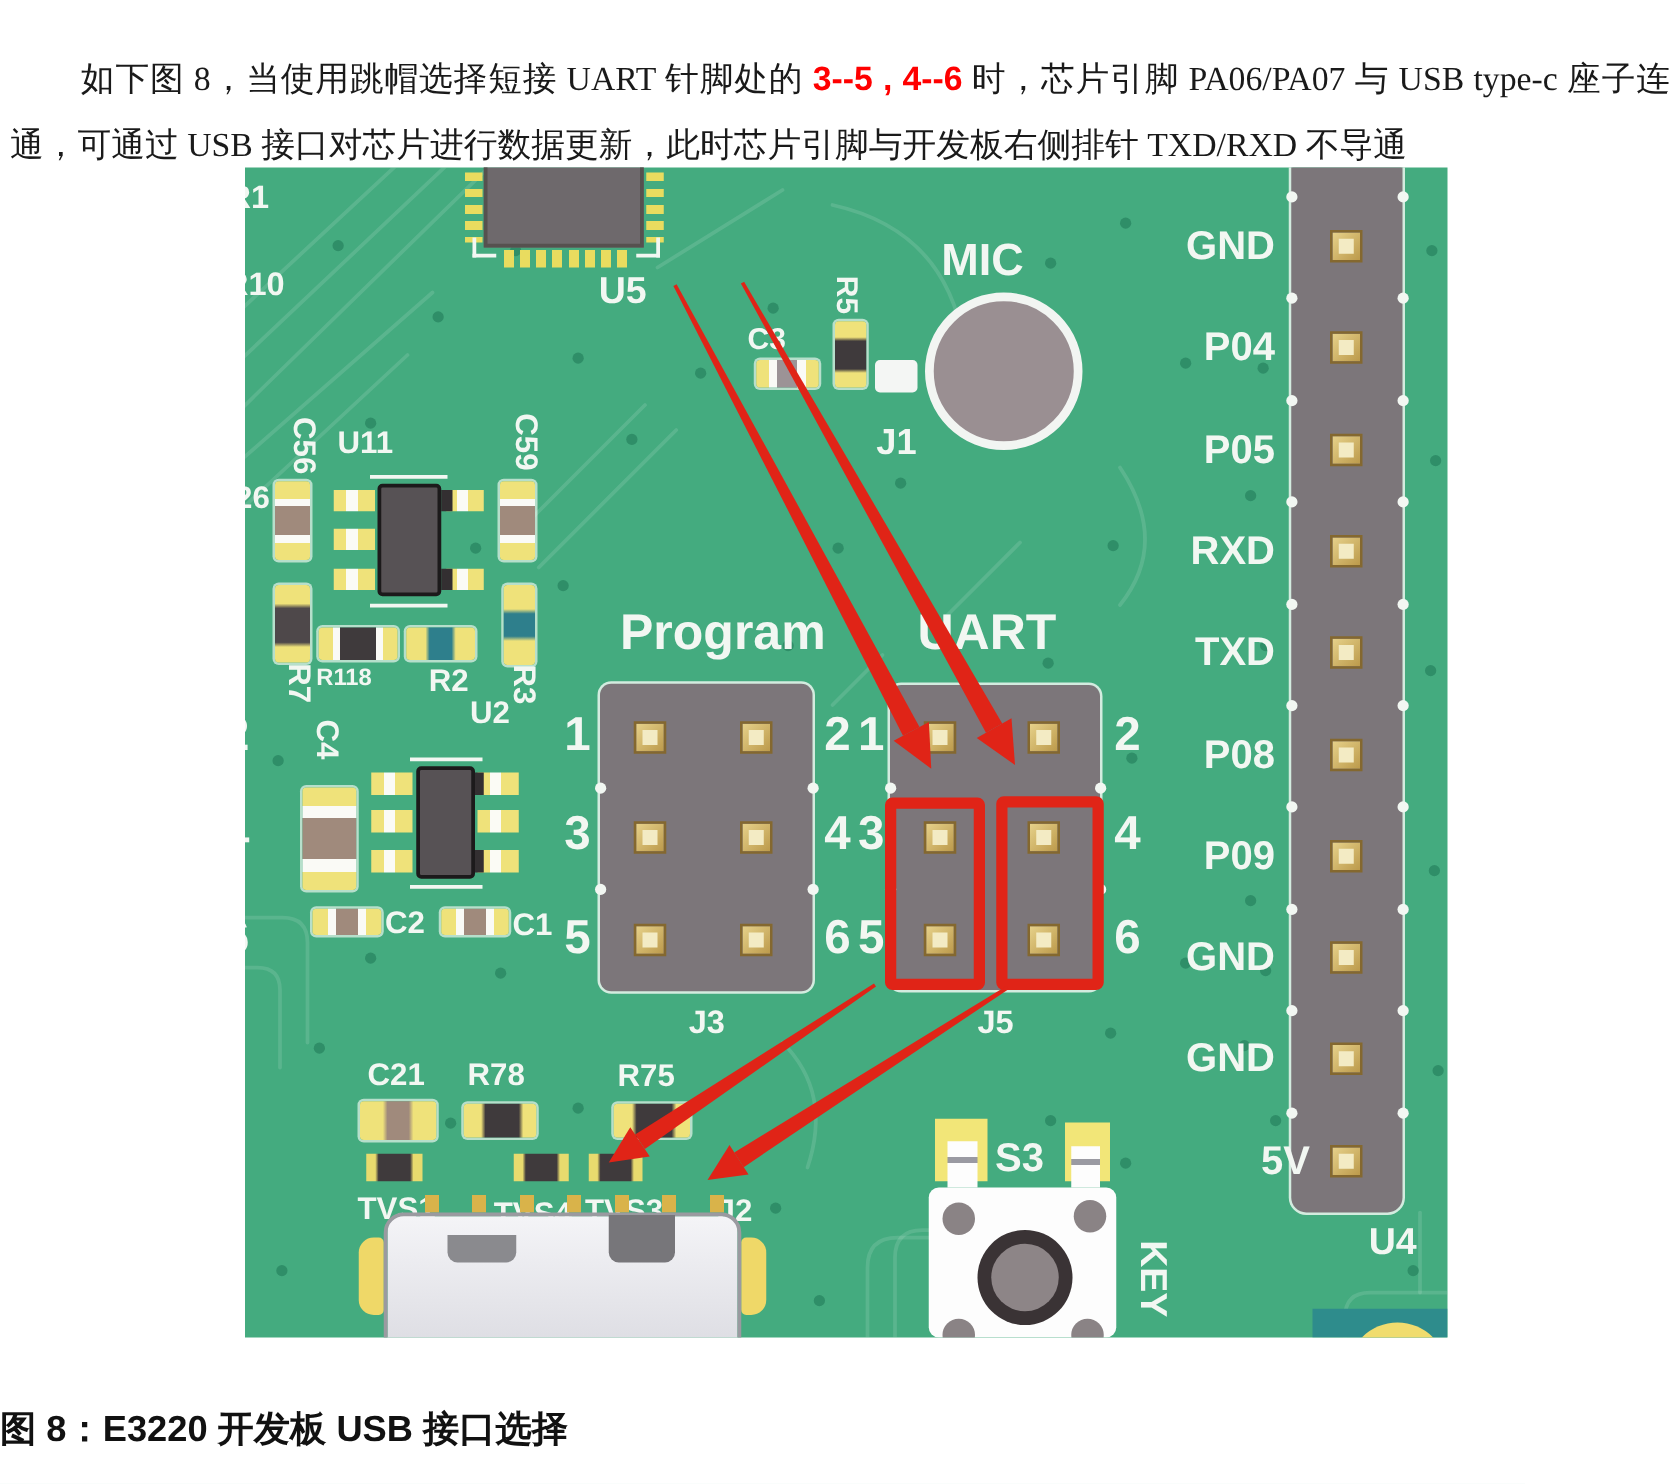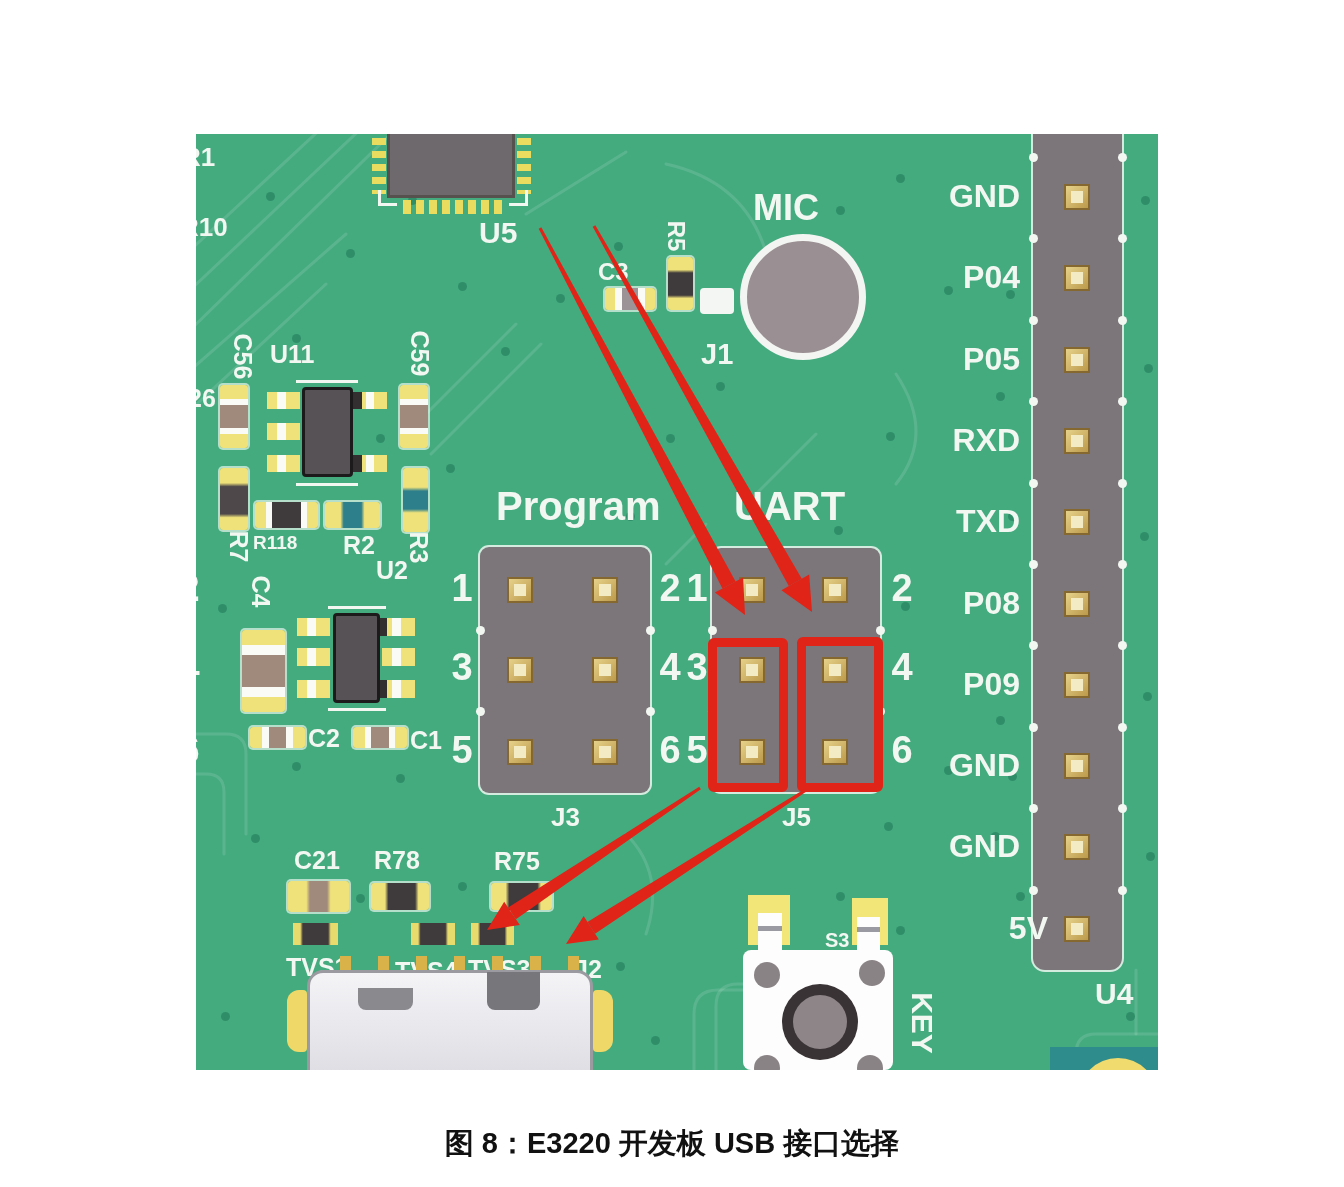--- a/index.html
+++ b/index.html
@@ -1,21 +1,21 @@
 <!DOCTYPE html>
 <html><head>
 <meta charset="utf-8">
 <style>
   html,body{margin:0;padding:0;background:#fff;}
   .page{position:relative;width:1344px;height:1187px;background:#fff;overflow:hidden;
         font-family:"Liberation Serif","DejaVu Serif",serif;}
   .para{position:absolute;left:8px;top:10px;width:1328px;font-size:27px;line-height:53px;
         color:#1a1a1a;text-align:justify;text-indent:2.1em;}
   .hl{font-weight:700;font-family:"Liberation Sans","DejaVu Sans",sans-serif;}
-  .caption{position:absolute;left:0;top:1124px;width:100%;text-align:center;font-size:29px;
+  .caption{position:absolute;left:0;top:1124px;width:100%;font-size:29px;
         font-weight:700;color:#111;font-family:"Liberation Sans","DejaVu Sans",sans-serif;}
   
   .photo{position:absolute;left:196px;top:134px;width:962px;height:936px;background:#44AB7F;overflow:hidden;}
   .abs{position:absolute;}
   .silk{position:absolute;color:#F2F7F2;font-weight:700;white-space:nowrap;
         font-family:"Liberation Sans","DejaVu Sans",sans-serif;line-height:1;}
   .vtx{transform:rotate(90deg);transform-origin:center;}
   .block{position:absolute;background:#7C767A;border-radius:9px;box-shadow:0 0 0 2px rgba(248,252,248,.8);}
   .gpad{position:absolute;background:linear-gradient(135deg,#E6D18A,#BC9A4B);border:2px solid #84682F;box-sizing:border-box;}
   .gpad::after{content:"";position:absolute;inset:24%;background:#F3EBC4;}
@@ -27,20 +27,21 @@
   .ypad{position:absolute;background:linear-gradient(90deg,#EFE27A 0 30%,#FBFBF5 30% 58%,#EFE27A 58% 100%);}
   .stub{position:absolute;background:#332F31;}
   .dot{position:absolute;width:9px;height:9px;border-radius:50%;}
   .corner{position:absolute;width:16px;height:13px;}
 </style>
 </head>
 <body>
 
 <div class="page">
 
+  <p class="para"><span>如下图 8，当使用跳帽选择短接 UART 针脚处的 </span><span class="hl" style="color:#FF0000;">3--5 , 4--6</span><span> 时，芯片引脚 PA06/PA07 与 USB type-c 座子连通，可通过 USB 接口对芯片进行数据更新，此时芯片引脚与开发板右侧排针 TXD/RXD 不导通</span></p>
 
   <div class="photo">
 
     <svg class="abs" style="left:0;top:0;" width="962" height="936" viewBox="0 0 962 936">
       <g fill="none" stroke="#ffffff" stroke-opacity="0.12" stroke-width="3" stroke-linecap="round" stroke-linejoin="round">
         <path d="M -10 120 L 130 -10"></path>
           <path d="M -10 160 L 170 -10"></path>
           <path d="M -10 200 L 205 -10"></path>
         <path d="M -10 240 L 150 100"></path>
           <path d="M -10 280 L 130 150"></path>
@@ -224,21 +225,21 @@
     <div class="abs" style="left:91px;top:856px;width:20px;height:62px;background:#EFD868;border-radius:12px 4px 4px 12px;"></div>
     <div class="abs" style="left:397px;top:856px;width:20px;height:62px;background:#EFD868;border-radius:4px 12px 12px 4px;"></div>
     <div class="abs" style="left:111px;top:836px;width:286px;height:110px;background:linear-gradient(180deg,#F4F4F7,#DDDDE3);border:3px solid #9A9AA0;border-radius:16px 16px 0 0;box-sizing:border-box;"></div>
     <div class="abs" style="left:162px;top:854px;width:55px;height:22px;background:#8A8A8E;border-radius:0 0 8px 8px;"></div>
     <div class="abs" style="left:291px;top:838px;width:53px;height:38px;background:#77767A;border-radius:0 0 8px 8px;"></div>
 
     <div class="abs" style="left:552px;top:761px;width:42px;height:50px;background:#F2E678;"></div>
     <div class="abs" style="left:656px;top:764px;width:36px;height:47px;background:#F2E678;"></div>
     <div class="abs" style="left:562px;top:779px;width:24px;height:37px;background:linear-gradient(180deg,#FDFDFD 0 34%,#9A9AA2 34% 48%,#FDFDFD 48%);"></div>
     <div class="abs" style="left:661px;top:783px;width:23px;height:33px;background:linear-gradient(180deg,#FDFDFD 0 30%,#9A9AA2 30% 46%,#FDFDFD 46%);"></div>
-    <div class="silk" style="left:600px;top:796px;font-size:20px;margin-left:29px;">S3</div>
+    <div class="silk" style="left:600px;top:776px;font-size:32px;">S3</div>
     <div class="abs" style="left:547px;top:816px;width:150px;height:120px;background:#FDFDFD;border-radius:8px;"></div>
     <div class="abs" style="left:558px;top:828px;width:26px;height:26px;border-radius:50%;background:#8A8385;"></div>
     <div class="abs" style="left:663px;top:826px;width:26px;height:26px;border-radius:50%;background:#8A8385;"></div>
     <div class="abs" style="left:558px;top:921px;width:26px;height:26px;border-radius:50%;background:#8A8385;"></div>
     <div class="abs" style="left:661px;top:921px;width:26px;height:26px;border-radius:50%;background:#8A8385;"></div>
     <div class="abs" style="left:586px;top:850px;width:76px;height:76px;border-radius:50%;background:#3A3335;"></div>
     <div class="abs" style="left:597px;top:861px;width:54px;height:54px;border-radius:50%;background:#8D8587;"></div>
     <div class="silk vtx" style="left:695px;top:874px;font-size:30px;">KEY</div>
 
     <div class="abs" style="left:854px;top:913px;width:108px;height:23px;background:#2E8C8C;"></div>

